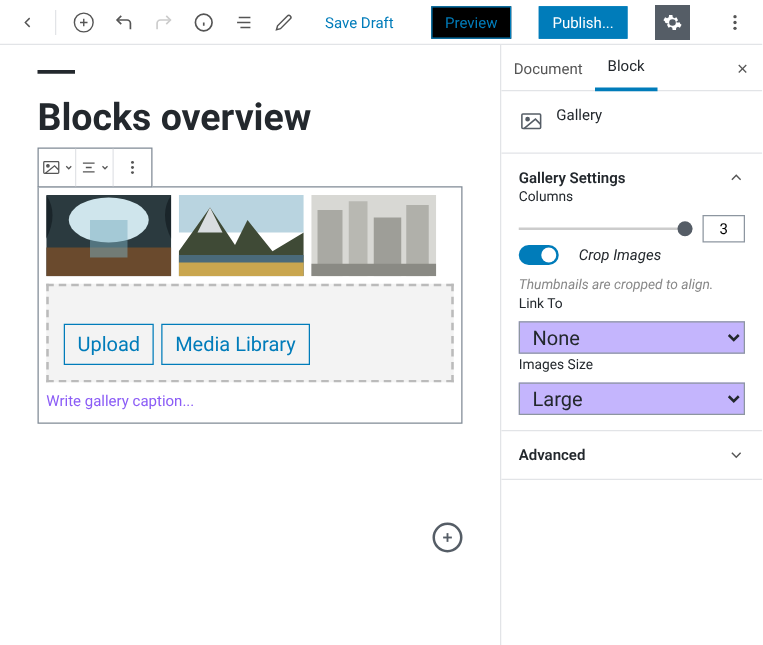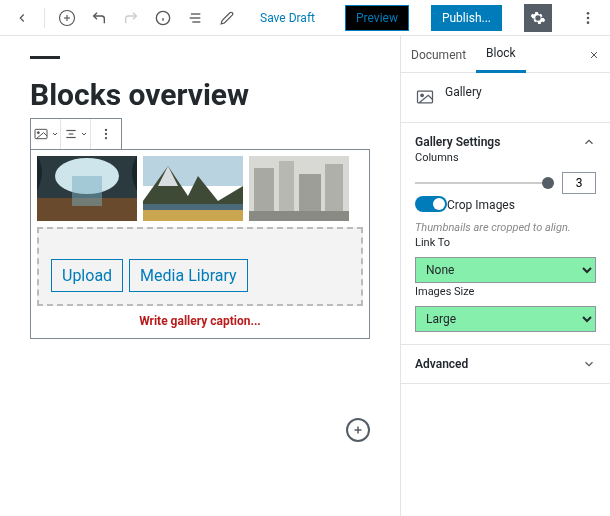--- a/index.html
+++ b/index.html
@@ -22,21 +22,21 @@
 
 .block-toolbar { display: inline-flex; border: 1px solid #808a95; background: #fff; }
 .block-toolbar .tb-btn { width: 30px; height: 30px; display: flex; align-items: center; justify-content: center; border-right: 1px solid #e2e4e7; cursor: pointer; }
 .block-toolbar .tb-btn:last-child { border-right: none; }
 
 .gallery-block { border: 1px solid #808a95; padding: 6px; margin-top: -1px; }
 .gallery-thumbs { display: flex; gap: 6px; margin-bottom: 6px; }
 .thumb { width: 100px; height: 65px; }
 .dropzone { border: 2px dashed #bbb; background: #f3f3f3; padding: 30px 12px 12px; display: flex; gap: 6px; }
 .drop-btn { color: #007cba; border: 1px solid #007cba; background: transparent; font-size: 16px; padding: 6px 10px; cursor: pointer; }
-.caption { text-align: center; color: #b91c1c; font-size: 12px; padding: 8px 0 4px; background: #fff; font-weight: bold; }
+.caption { color: #8b5cf6; font-size: 12px; padding: 8px 0 4px; background: #fff; }
 
 .add-block-trailing { position: absolute; right: 30px; top: 382px; width: 24px; height: 24px; border: 2px solid #555d66; border-radius: 50%; display: flex; align-items: center; justify-content: center; cursor: pointer; background: #fff; }
 
 .sidebar { width: 210px; border-left: 1px solid #e2e4e7; background: #fff; overflow: auto; font-size: 12px; }
 .tabs { display: flex; align-items: flex-end; border-bottom: 1px solid #e2e4e7; }
 .tab { padding: 10px 10px; cursor: pointer; color: #555; }
 .tab.active { color: #23282d; border-bottom: 3px solid #007cba; margin-bottom: -1px; }
 .tab-close { margin-left: auto; padding: 8px 10px; cursor: pointer; }
 
 .panel { padding: 12px 14px; border-bottom: 1px solid #e2e4e7; }
@@ -46,26 +46,26 @@
 .block-desc-text .name { font-weight: 400; margin-bottom: 6px; color: #23282d; }
 .block-desc-text .desc { color: #555; font-size: 11px; line-height: 1.4; }
 
 .field { margin-top: 2px; }
 .field-label { margin-bottom: 8px; color: #23282d; font-size: 11px; }
 .slider-row { display: flex; align-items: center; gap: 8px; }
 .slider-track { flex: 1; height: 2px; background: #ccc; position: relative; }
 .slider-knob { position: absolute; right: 0; top: -5px; width: 12px; height: 12px; border-radius: 50%; background: #555d66; }
 .num-input { width: 34px; height: 22px; border: 1px solid #8d96a0; text-align: center; font-size: 12px; }
 
-.toggle { display: inline-flex; align-items: flex-end; gap: 0; }
+.toggle { display: inline-flex; align-items: center; gap: 16px; font-style: italic; }
 .toggle-switch { width: 32px; height: 16px; border-radius: 8px; background: #007cba; position: relative; cursor: pointer; }
 .toggle-knob { position: absolute; right: 2px; top: 2px; width: 12px; height: 12px; border-radius: 50%; background: #fff; }
 .hint { color: #888; font-style: italic; font-size: 11px; margin-top: 6px; }
 
-.select { width: 100%; height: 26px; border: 1px solid #8d96a0; background: #86efac; padding: 0 6px; font-size: 12px; color: #23282d; }
+.select { width: 100%; height: 26px; border: 1px solid #8d96a0; background: #c4b5fd; padding: 0 6px; font-size: 16px; color: #23282d; }
 </style>
 </head>
 <body>
 
 <div class="topbar">
   <div class="topbar-left">
     <div class="icon-btn">
         <svg width="14" height="14" viewBox="0 0 24 24" fill="none" stroke="currentColor" stroke-width="2">
           <polyline points="15 18 9 12 15 6"></polyline>
         </svg>

